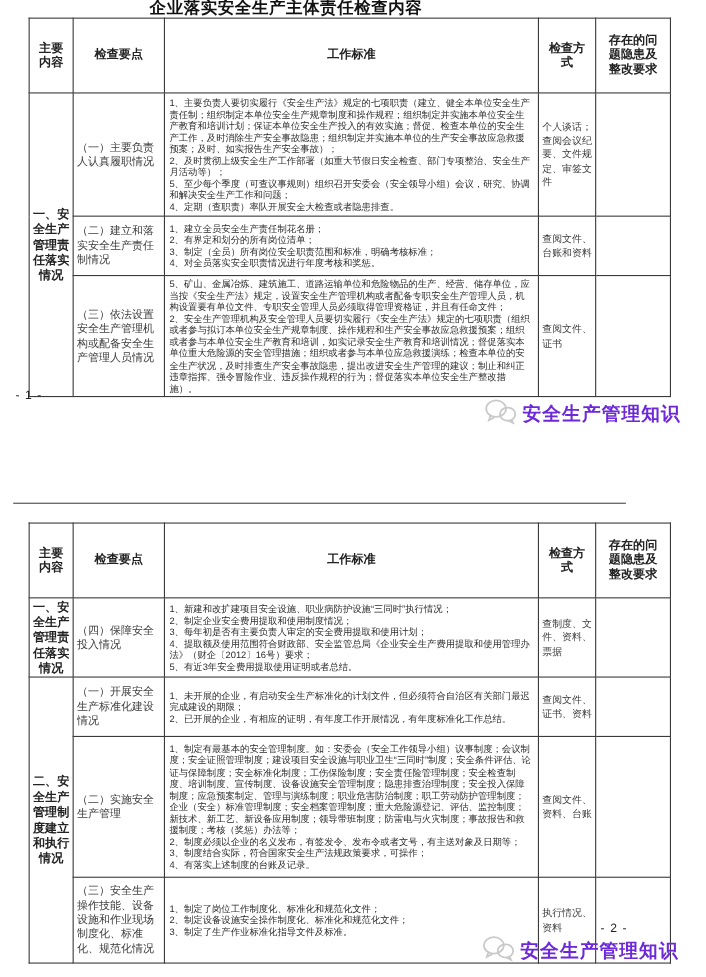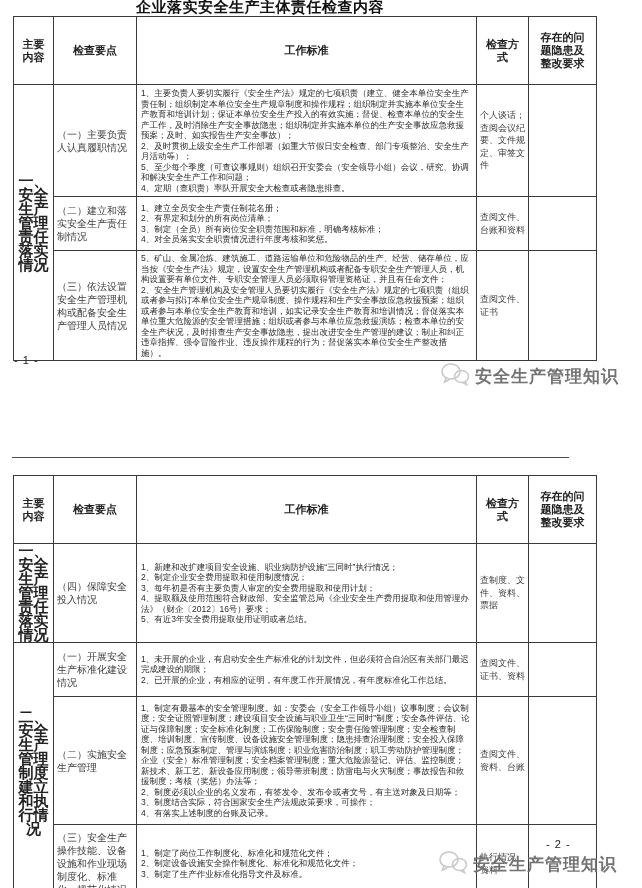--- a/index.html
+++ b/index.html
@@ -5,57 +5,57 @@
   html,body { margin:0; padding:0; background:#fff; }
   .sheet {
     position:relative; width:642px; height:888px; background:#ffffff;
     font-family:Liberation Sans, sans-serif; color:#1f1f1f; overflow:hidden;
   }
   .doc-title {
     position:absolute; top:-2px; left:110px; width:300px; text-align:center;
     font-size:15px; font-weight:bold; letter-spacing:0.5px; color:#111;
   }
   table.check-table {
-    position:absolute; left:13px; width:583px;
+    position:absolute; left:26px; width:583px;
     border-collapse:collapse; table-layout:fixed;
   }
   .t1 { top:16px; }
   .t2 { top:475px; }
   .check-table td, .check-table th {
     border:1px solid #3a3a3a; vertical-align:middle; box-sizing:border-box;
     word-break:break-all; overflow:hidden;
   }
   th.h {
     font-size:11px; font-weight:bold; color:#222; line-height:13px;
     padding:1px 4px; text-align:center; font-weight:700;
   }
   th.h.h-main { padding:1px 6px; }
   th.h.h-issue { padding:14px 10px; }
   td.main-col {
-    text-align:center; font-weight:bold; font-size:15px; line-height:14px;
+    text-align:center; font-weight:bold; font-size:11px; line-height:14px;
     padding:0 1px; color:#222;
   }
   td.point-col {
     font-size:10px; line-height:13px; padding:2px 3px; color:#3c3c3c;
   }
   td.std-col {
     font-size:8.5px; line-height:10.5px; padding:2px 4px; color:#2b2b2b;
     vertical-align:middle;
   }
   td.method-col {
     font-size:9px; line-height:12.5px; padding:14px 3px; color:#3c3c3c;
   }
   td.issue-col { background:#fff; }
   .std-item { margin:0; }
   .page-number { position:absolute; font-size:11px; color:#222; letter-spacing:1px; }
   .pn1 { left:14px; top:354px; }
   .pn2 { left:546px; top:838px; }
   .watermark {
     position:absolute; display:flex; align-items:center; gap:5px;
-    color:#737373; font-size:17px; font-weight:bold; letter-spacing:1px;
+    color:#6d28d9; font-size:17px; font-weight:bold; letter-spacing:1px;
     user-select:none;
   }
   .wm1 { top:362px; left:440px; }
   .wm2 { top:850px; left:438px; }
   .wm-icon { flex:0 0 auto; }
   .page-divider {
     position:absolute; left:12px; top:457px; width:557px; height:1px;
     background:#4a4a4a;
   }
 </style>

